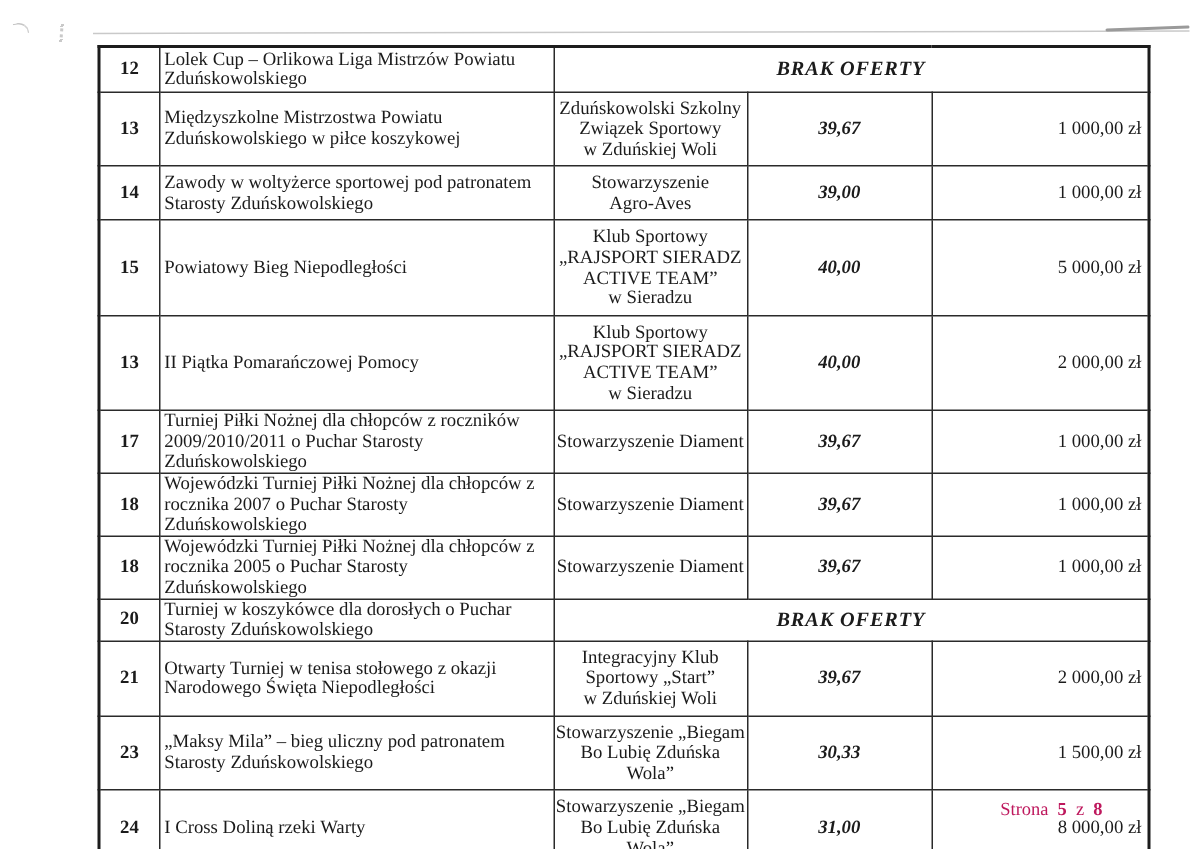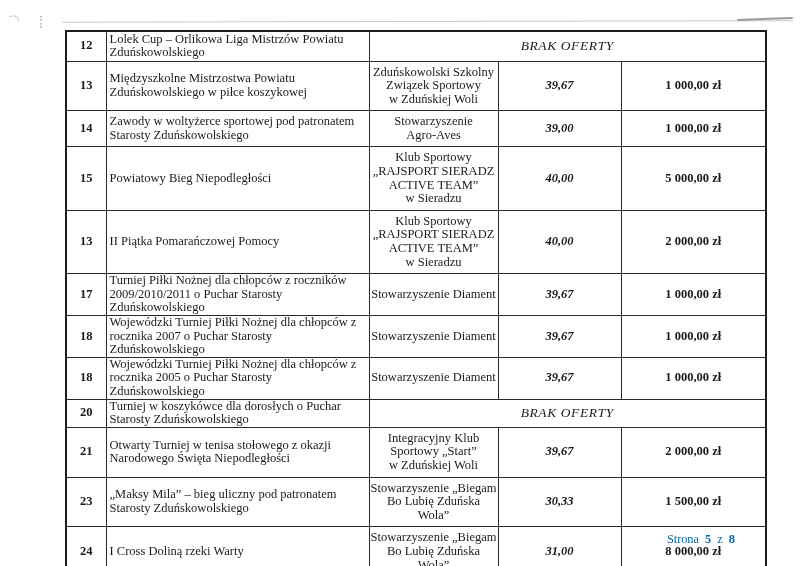--- a/index.html
+++ b/index.html
@@ -37,29 +37,29 @@
     font-size:12.5px;line-height:13.6px;
     vertical-align:middle;
     padding:0 4px;
     white-space:pre-line;
     overflow:hidden;
   }
   td.num{text-align:center;font-weight:bold;}
   td.event{text-align:left;padding-left:3px;padding-right:2px;}
   td.org{text-align:center;padding:4px 1px;}
   td.score{text-align:center;font-weight:bold;font-style:italic;}
-  td.amount{text-align:center;font-weight:bold;}
+  td.amount{text-align:right;font-weight:normal;}
   td.merged{
-    text-align:center;font-weight:normal;font-style:italic;
+    text-align:center;font-weight:bold;font-style:italic;
     font-size:13.5px;letter-spacing:0.6px;
   }
   
   .page-footer{
     position:absolute;top:532px;right:65px;
-    font-size:12.3px;color:#0369a1;
+    font-size:12.3px;color:#be185d;
   }
   .page-footer .sp{margin-right:3px;}
   .page-footer .b{font-weight:bold;}
 </style>
 </head>
 <body>
 
 <div class="scan-topline"></div>
 <div class="scan-topline-dark"></div>
 <div class="pencil-mark-1"></div>

